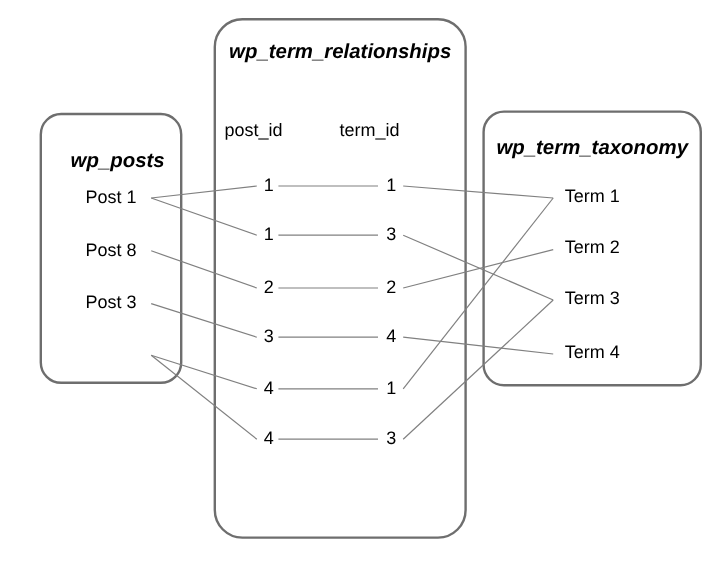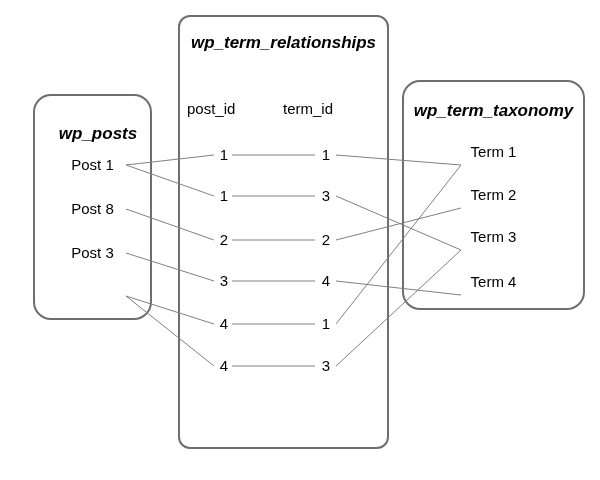--- a/index.html
+++ b/index.html
@@ -17,22 +17,22 @@
     overflow: hidden;
   }
   .box {
     position: absolute;
     border: 2px solid #6e6e6e;
     border-radius: 18px;
     background: #ffffff;
     box-sizing: border-box;
   }
   .box-posts   { left: 33px;  top: 94px;  width: 119px; height: 226px; }
-  .box-rel     { left: 178px; top: 15px;  width: 211px; height: 434px; border-radius: 12px; }
-  .box-tax     { left: 402px; top: 80px;  width: 183px; height: 230px; }
+  .box-rel     { left: 178px; top: 15px;  width: 211px; height: 434px; border-radius: 24px; }
+  .box-tax     { left: 402px; top: 92px;  width: 183px; height: 230px; }
 
   .table-title {
     position: absolute;
     left: 0; right: 0;
     text-align: center;
     font-size: 17px;
     font-weight: bold;
     font-style: italic;
     white-space: nowrap;
     height: 20px;

